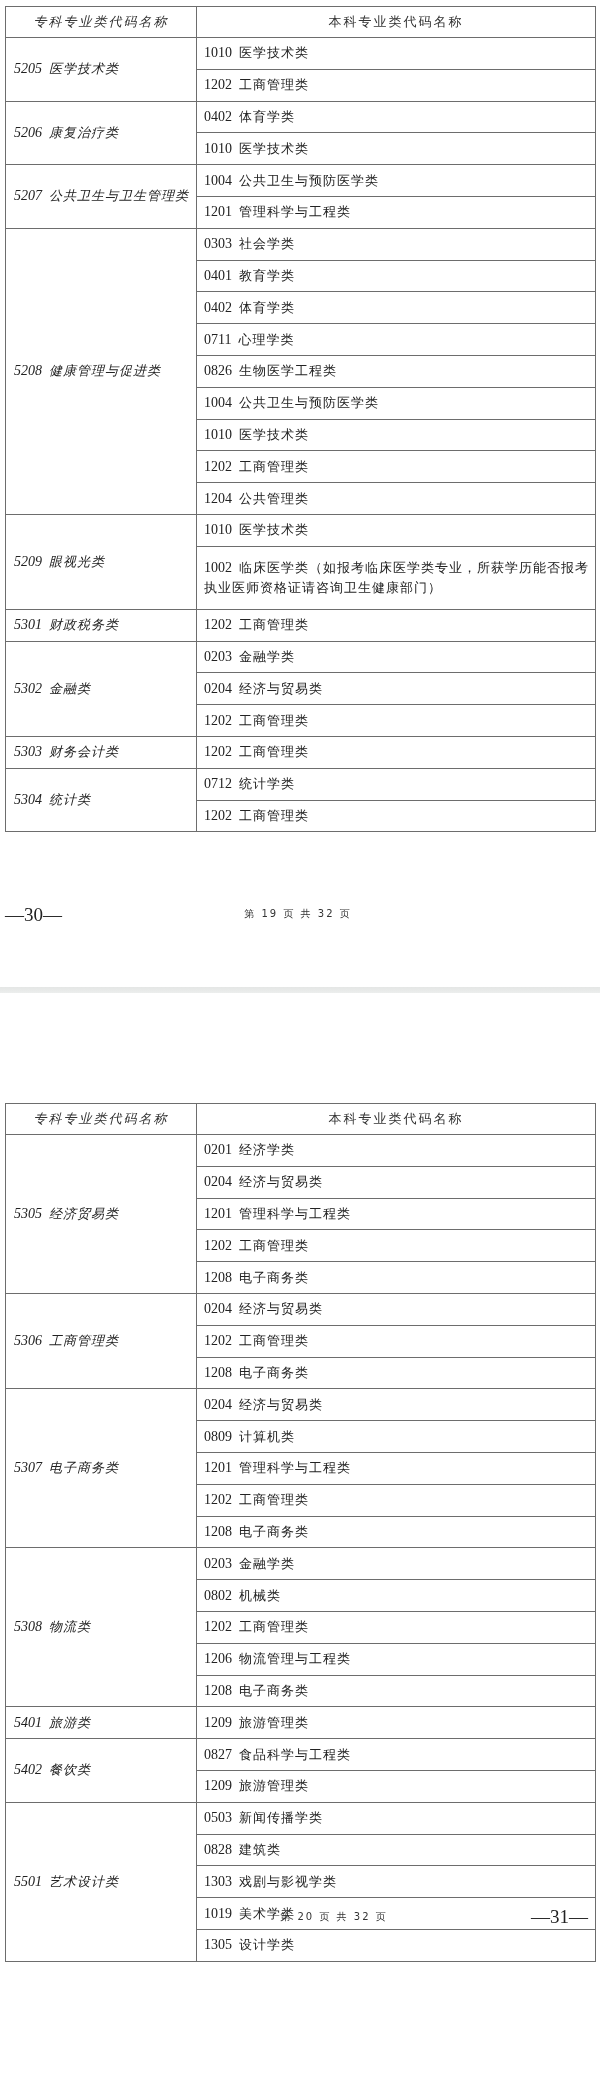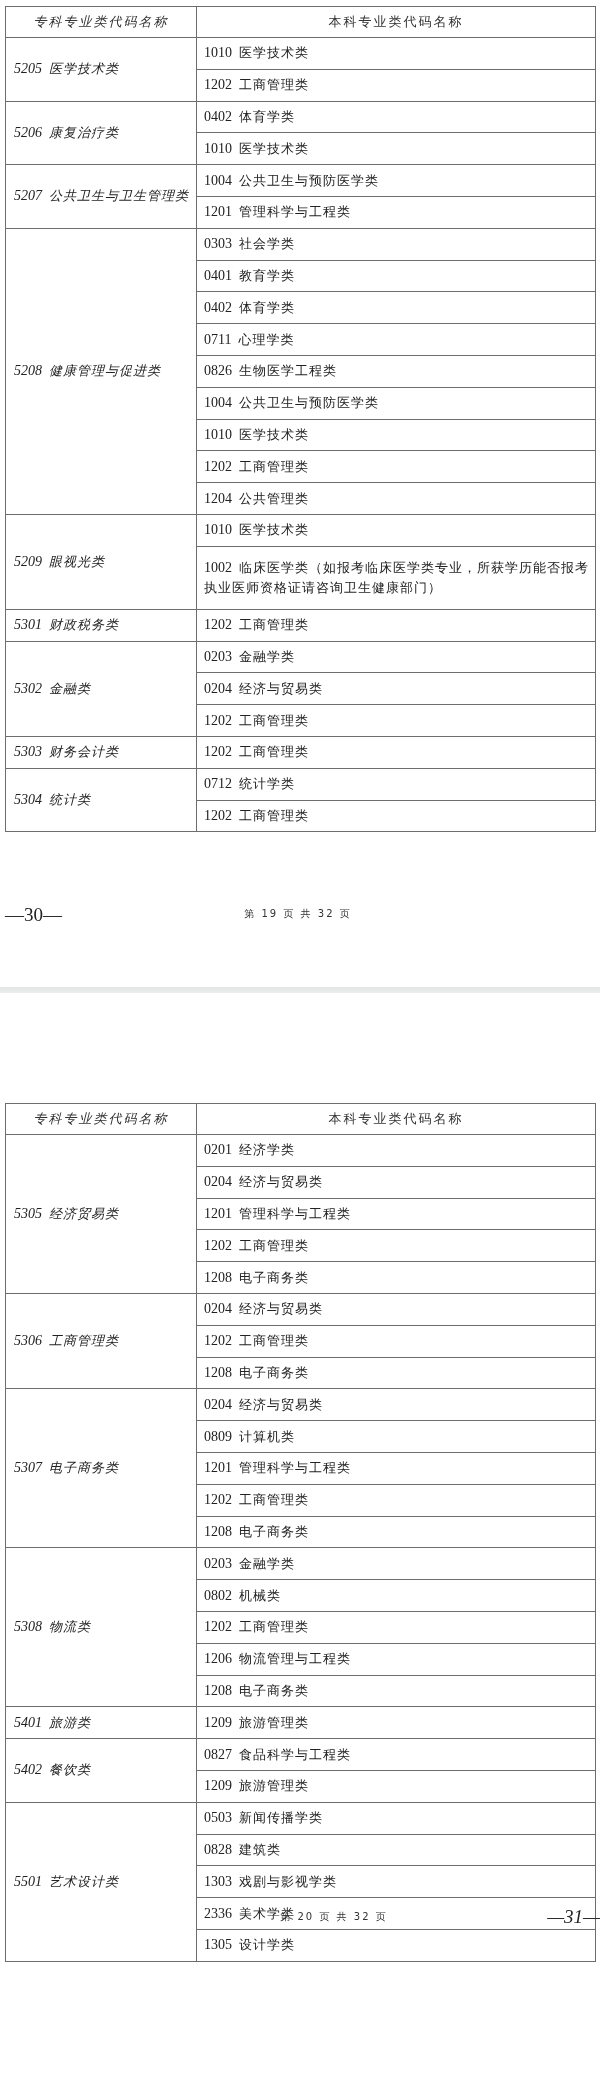--- a/index.html
+++ b/index.html
@@ -33,21 +33,21 @@
   #table2 { top: 110px; }
   .pn {
     position: absolute; font-family: "Liberation Serif", serif; font-size: 19px; color: #222;
   }
   .pc {
     position: absolute; font-family: "DejaVu Sans", sans-serif; font-size: 10px; color: #333;
     letter-spacing: 2px; left: 0; width: 596px; text-align: center;
   }
   #p1-num { left: 5px; top: 904px; }
   #p1-count { top: 907px; }
-  #p2-num { right: 0; top: 1006px; font-style: italic; }
+  #p2-num { right: 12px; top: 1006px; }
   #p2-count { top: 1010px; padding-left: 36px; }
 </style>
 </head>
 <body>
 
 <div class="page" id="page1">
   <table class="mt" id="table1">
     <tbody id="tbody1">
         <tr class="hdr">
           <td class="col1">专科专业类代码名称</td>
@@ -222,21 +222,21 @@
           <td class="col1" rowspan="5"><span class="code">5501</span><span>艺术设计类</span></td>
           <td class=""><span class="code">0503</span><span>新闻传播学类</span></td>
         </tr>
         <tr>
           <td class=""><span class="code">0828</span><span>建筑类</span></td>
         </tr>
         <tr>
           <td class=""><span class="code">1303</span><span>戏剧与影视学类</span></td>
         </tr>
         <tr>
-          <td class=""><span class="code">2336</span><span>美术学类</span></td>
+          <td class=""><span class="code">1019</span><span>美术学类</span></td>
         </tr>
         <tr>
           <td class=""><span class="code">1305</span><span>设计学类</span></td>
         </tr>
       </tbody>
   </table>
   <div class="pc" id="p2-count" style="top:917px;">第 20 页 共 32 页</div>
   <div class="pn" id="p2-num" style="top:913px;">—31—</div>
 </div>
 

